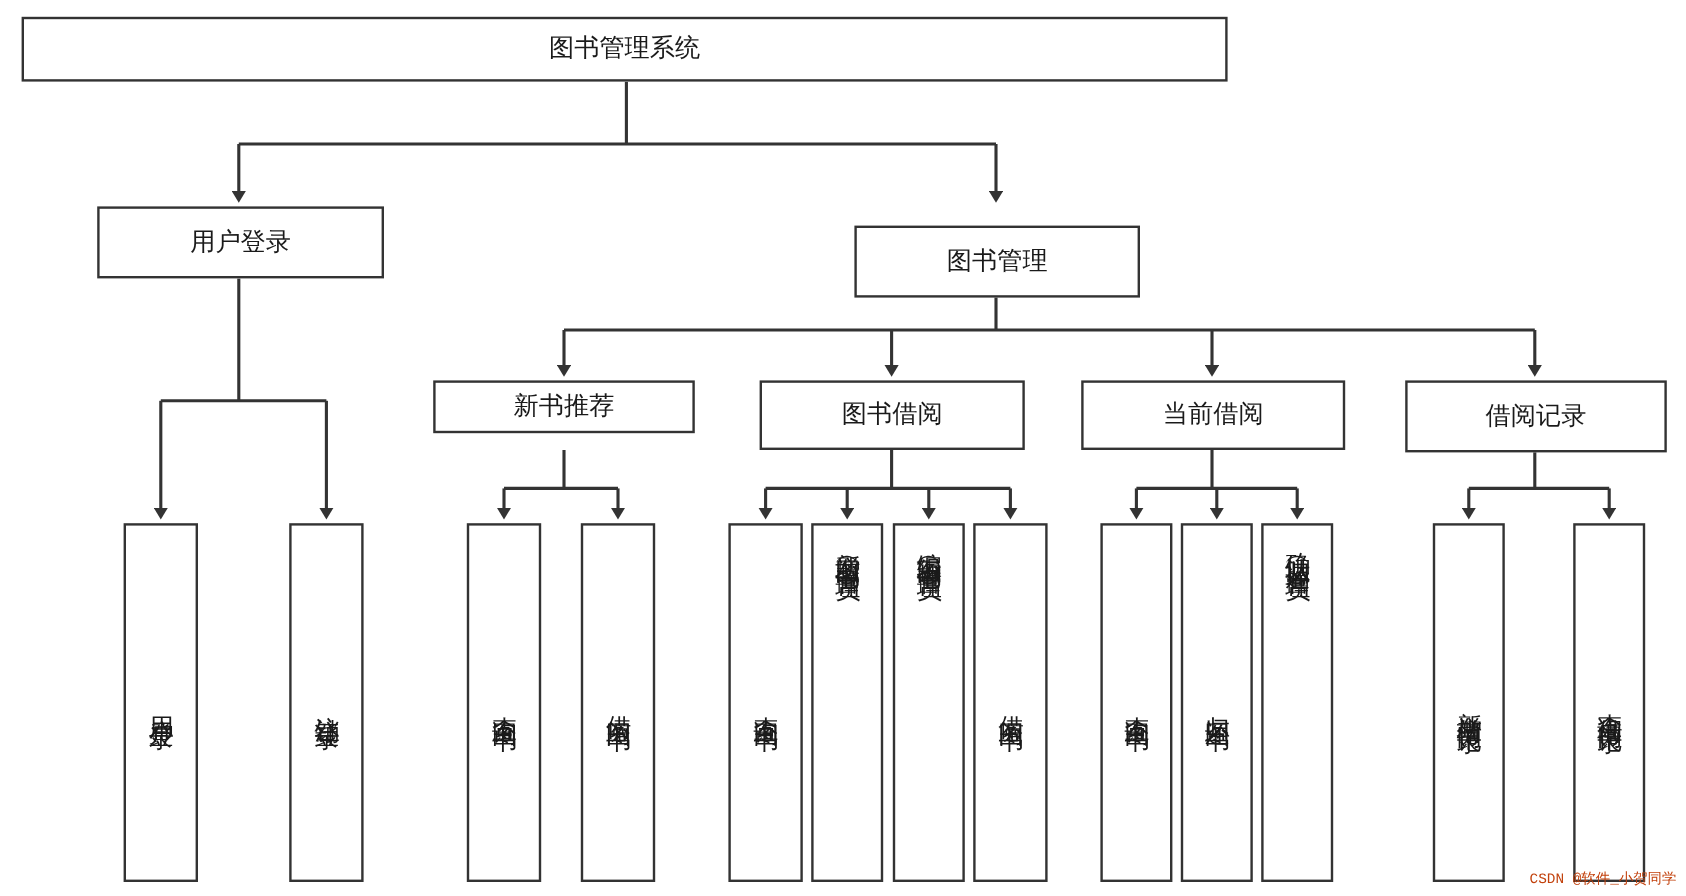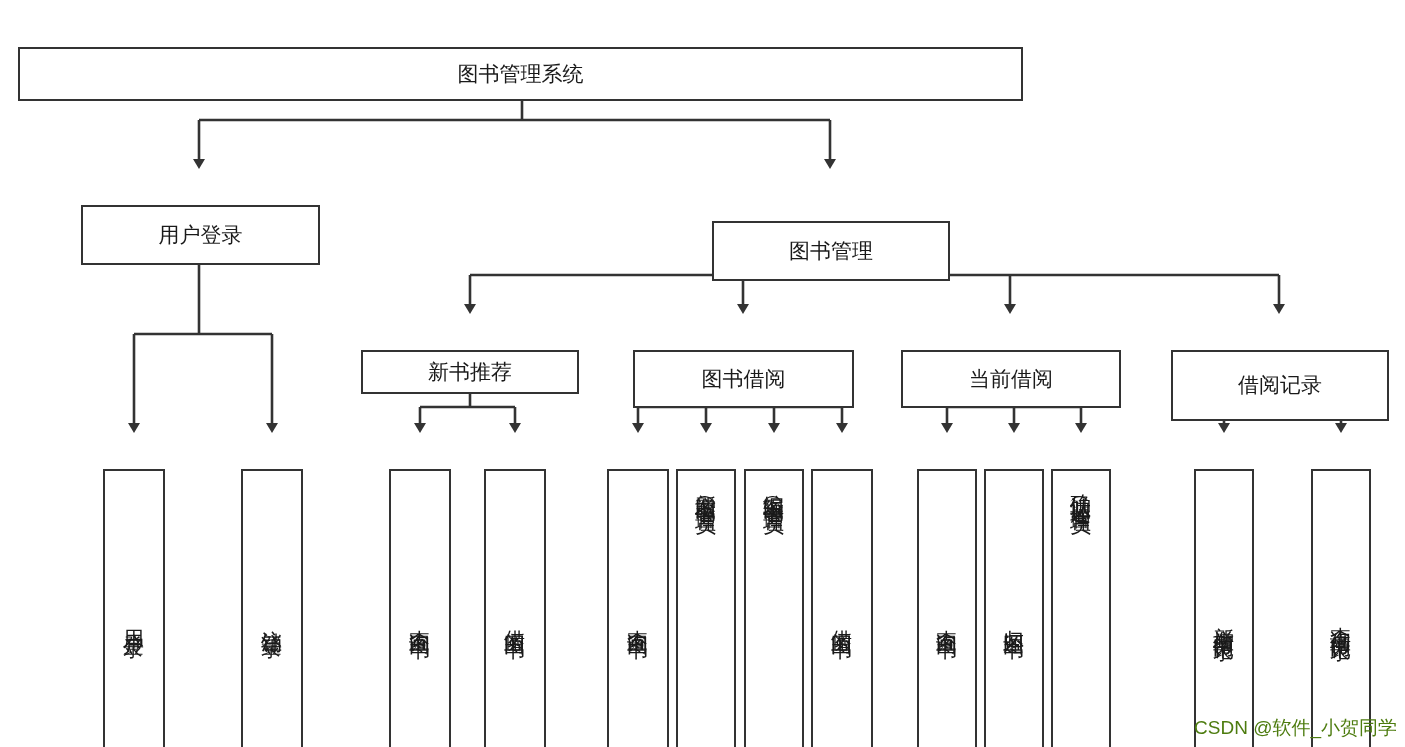--- a/index.html
+++ b/index.html
@@ -29,21 +29,20 @@
   }
   .node {
     position: absolute;
     box-sizing: border-box;
     background: #ffffff;
     border: 2px solid #333333;
     display: flex;
     align-items: center;
     justify-content: center;
     z-index: 2;
-    margin-top: 33px;
   }
   .node .label {
     color: #1a1a1a;
     text-align: center;
     line-height: 1.15;
     white-space: nowrap;
   }
   .node.horiz .label {
     font-size: 21px;
   }
@@ -64,25 +63,25 @@
     text-orientation: upright;
     font-size: 21px;
     letter-spacing: 3px;
     line-height: 1;
     white-space: nowrap;
   }
   #watermark {
     position: absolute;
     right: 8px;
     bottom: 6px;
-    font-size: 19px;
-    color: #4d7c0f;
+    font-size: 12px;
+    color: #c2410c;
     z-index: 5;
     white-space: nowrap;
-    font-family: Liberation Sans, sans-serif;
+    font-family: Liberation Mono, monospace;
   }
 </style>
 </head>
 <body>
 
 <div id="diagram-root">
 
   <svg id="edges" viewBox="0 0 1405 747" xmlns="http://www.w3.org/2000/svg">
     <defs>
       <marker id="arrow" markerWidth="10" markerHeight="12" refX="1" refY="6" orient="auto" markerUnits="userSpaceOnUse">
@@ -146,21 +145,21 @@
 
   <div class="node horiz" style="left:361px; top:317px; width:218px; height:44px;">
     <span class="label">新书推荐</span>
   </div>
   <div class="node horiz" style="left:901px; top:317px; width:220px; height:58px;">
     <span class="label">当前借阅</span>
   </div>
   <div class="node horiz" style="left:633px; top:317px; width:221px; height:58px;">
     <span class="label">图书借阅</span>
   </div>
-  <div class="node horiz" style="left:1171px; top:317px; width:218px; height:71px;">
+  <div class="node horiz" style="left:1171px; top:317px; width:218px; height:60px;">
     <span class="label">借阅记录</span>
   </div>
 
   <div class="node vert centered" style="left:103px; top:436px; width:62px; height:299px;">
     <span class="label">用户登录</span>
   </div>
   <div class="node vert centered" style="left:241px; top:436px; width:62px; height:299px;">
     <span class="label">注销登录</span>
   </div>
 

